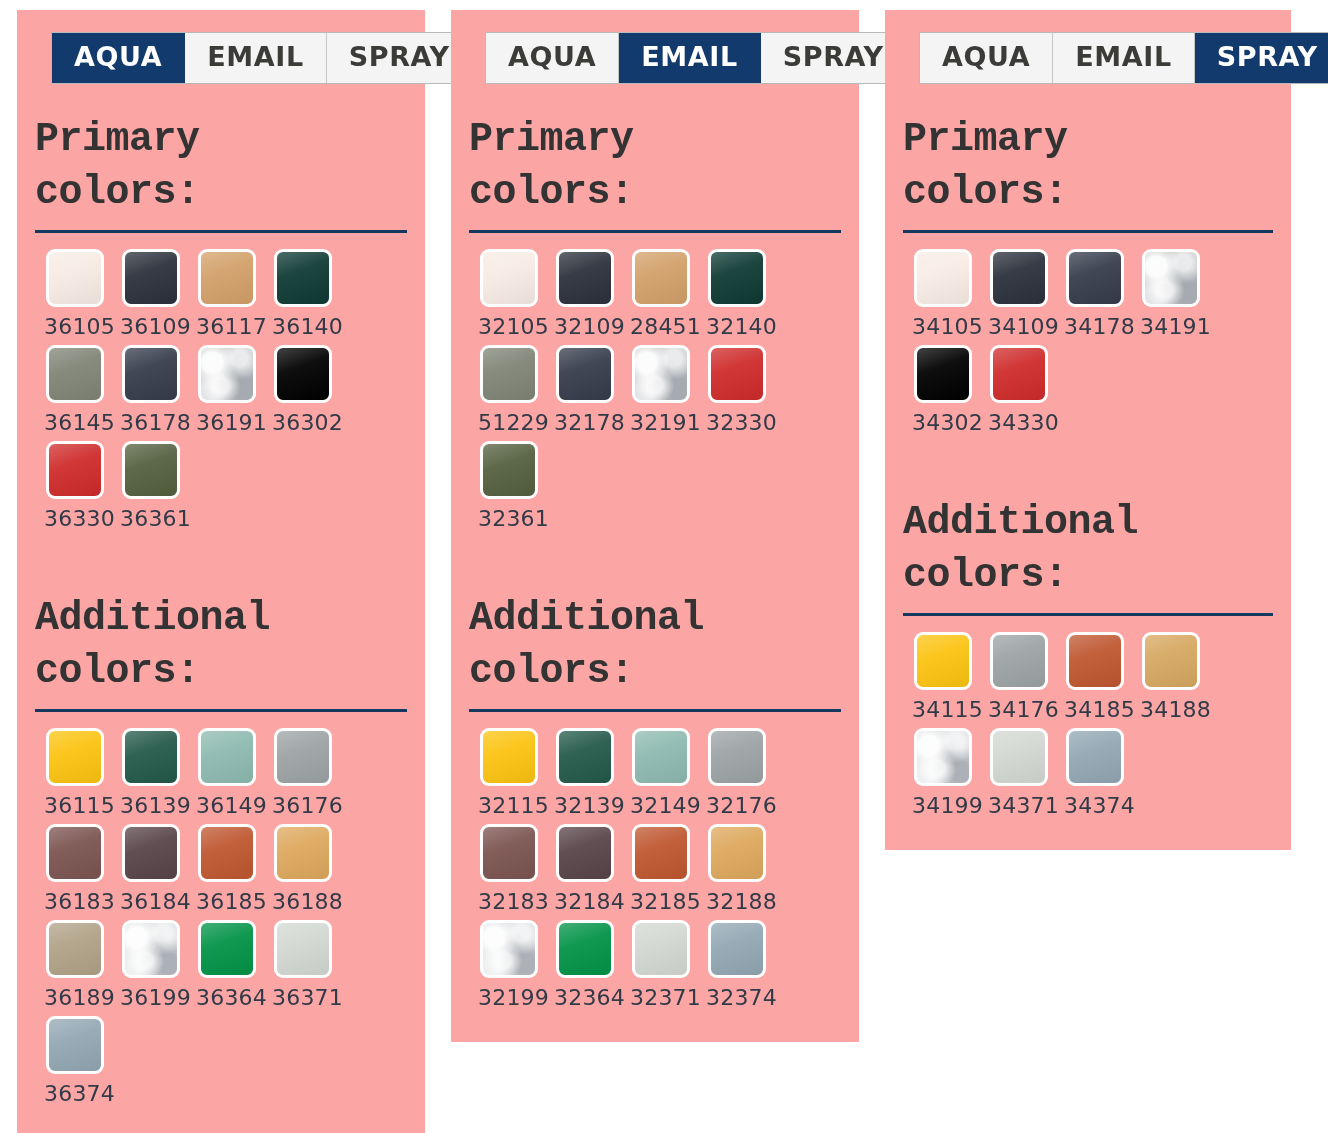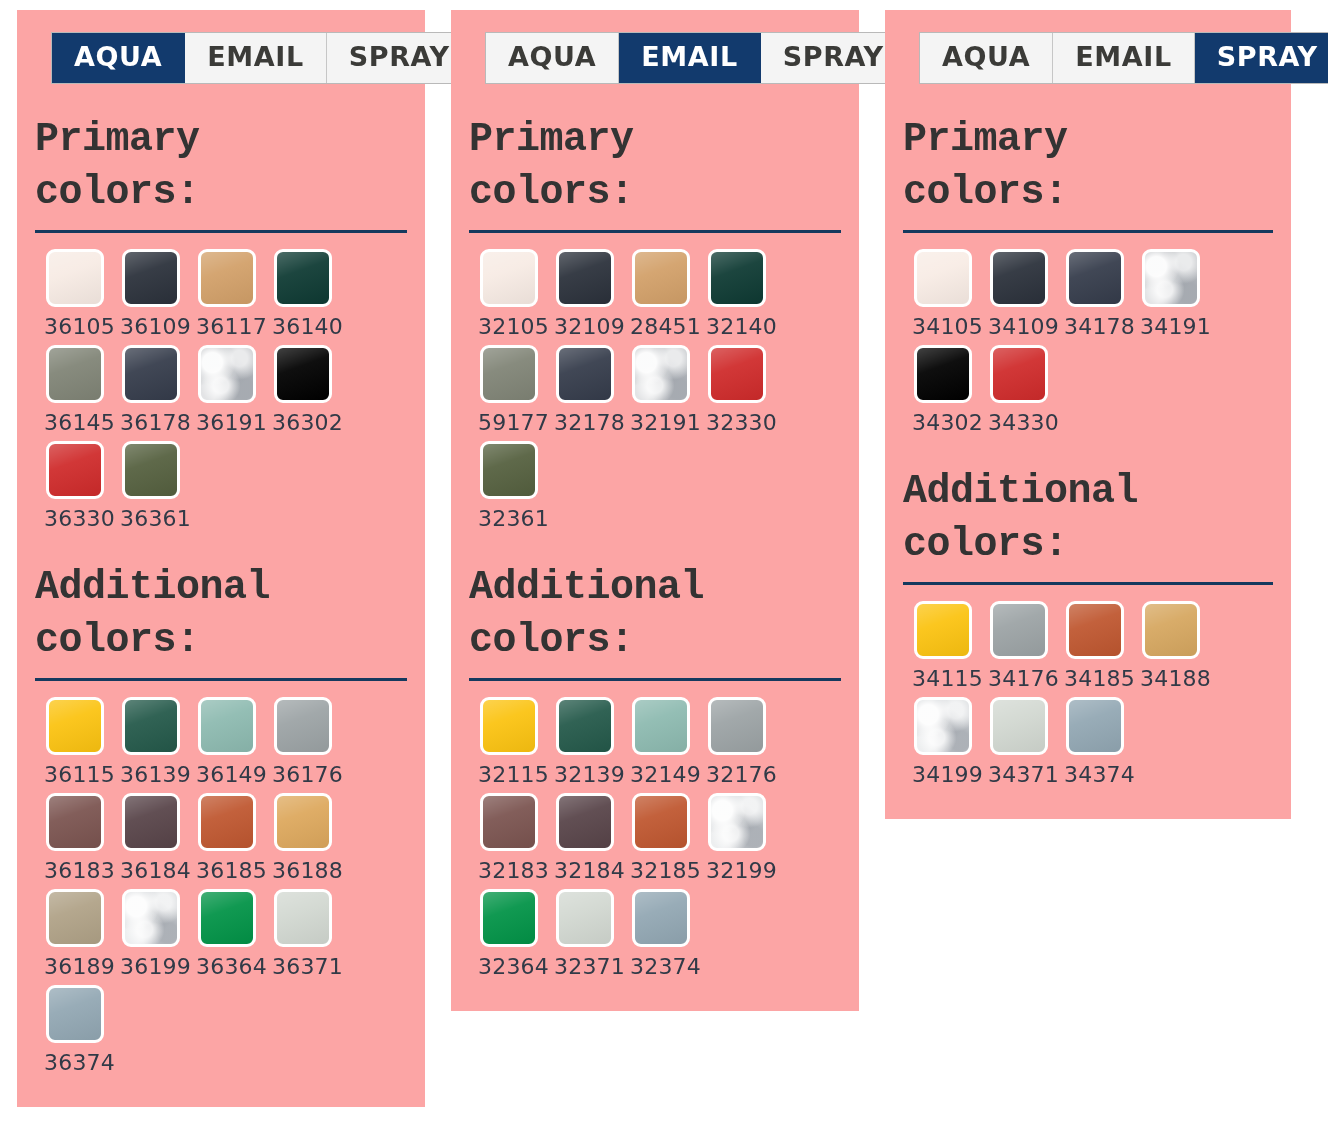--- a/index.html
+++ b/index.html
@@ -71,21 +71,21 @@
     margin: 0 0 6px 0;
     max-width: 300px;
   }
   .panel.p3 .section-title { max-width: 290px; }
   .rule {
     border: none;
     border-top: 3px solid #15395e;
     margin: 10px 0 16px 0;
     height: 0;
   }
-  .section-title.additional { margin-top: 25px; }
+  .section-title.additional { margin-top: 56px; }
 
   
   .swatch-grid {
     display: grid;
     grid-template-columns: repeat(4, 76px);
     column-gap: 0px;
     row-gap: 0px;
     justify-content: start;
   }
   .swatch-cell {
@@ -255,21 +255,21 @@
         <div class="swatch-cell">
           <div class="chip gloss" style="background-color: rgb(210, 160, 105);"></div>
           <div class="code">28451</div>
         </div>
         <div class="swatch-cell">
           <div class="chip gloss" style="background-color: rgb(14, 58, 51);"></div>
           <div class="code">32140</div>
         </div>
         <div class="swatch-cell">
           <div class="chip gloss" style="background-color: rgb(128, 132, 118);"></div>
-          <div class="code">59177</div>
+          <div class="code">51229</div>
         </div>
         <div class="swatch-cell">
           <div class="chip gloss" style="background-color: rgb(53, 60, 75);"></div>
           <div class="code">32178</div>
         </div>
         <div class="swatch-cell">
           <div class="chip metal" style="background-color: rgb(185, 188, 192);"></div>
           <div class="code">32191</div>
         </div>
         <div class="swatch-cell">
@@ -304,20 +304,24 @@
           <div class="chip gloss" style="background-color: rgb(123, 84, 80);"></div>
           <div class="code">32183</div>
         </div>
         <div class="swatch-cell">
           <div class="chip gloss" style="background-color: rgb(88, 68, 73);"></div>
           <div class="code">32184</div>
         </div>
         <div class="swatch-cell">
           <div class="chip gloss" style="background-color: rgb(191, 87, 48);"></div>
           <div class="code">32185</div>
+        </div>
+        <div class="swatch-cell">
+          <div class="chip gloss" style="background-color: rgb(221, 168, 93);"></div>
+          <div class="code">32188</div>
         </div>
         <div class="swatch-cell">
           <div class="chip metal" style="background-color: rgb(211, 214, 217);"></div>
           <div class="code">32199</div>
         </div>
         <div class="swatch-cell">
           <div class="chip gloss" style="background-color: rgb(2, 147, 71);"></div>
           <div class="code">32364</div>
         </div>
         <div class="swatch-cell">

